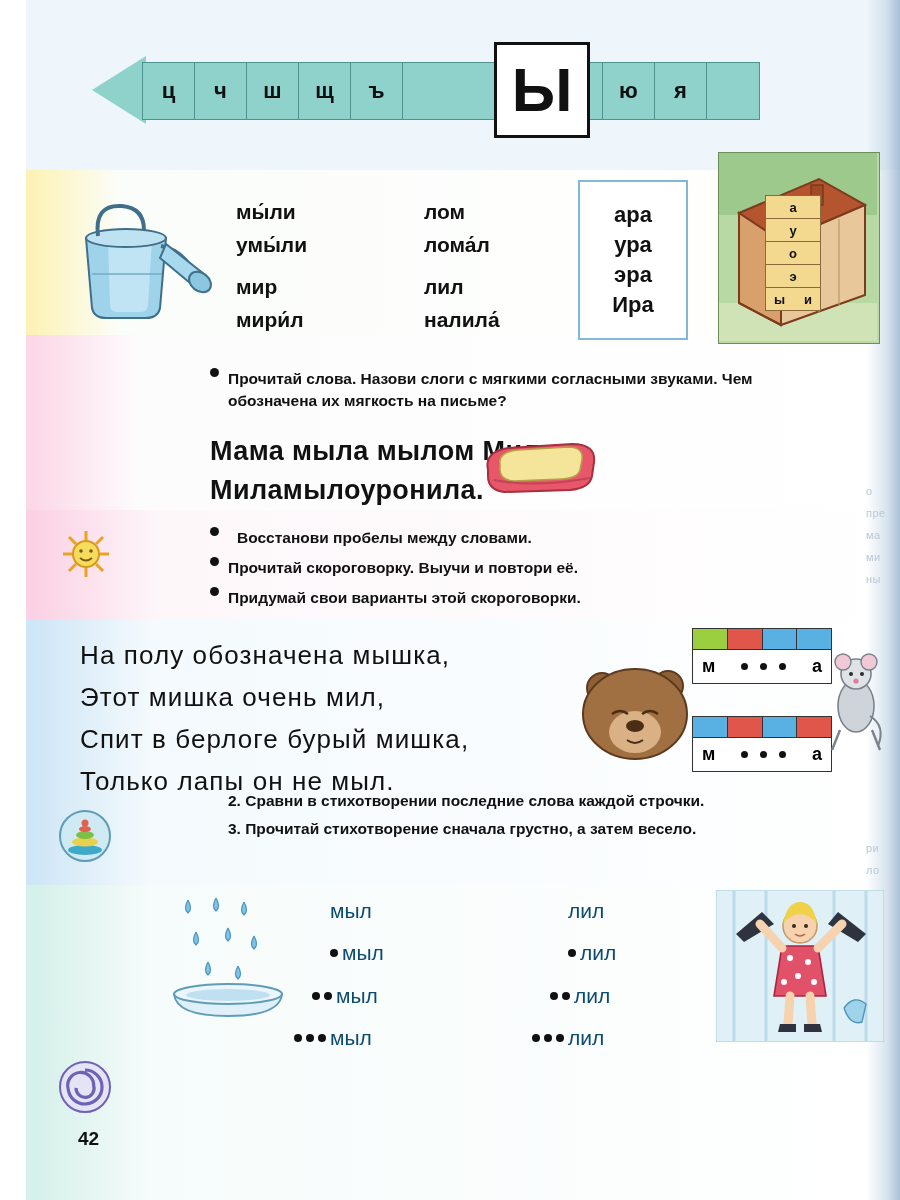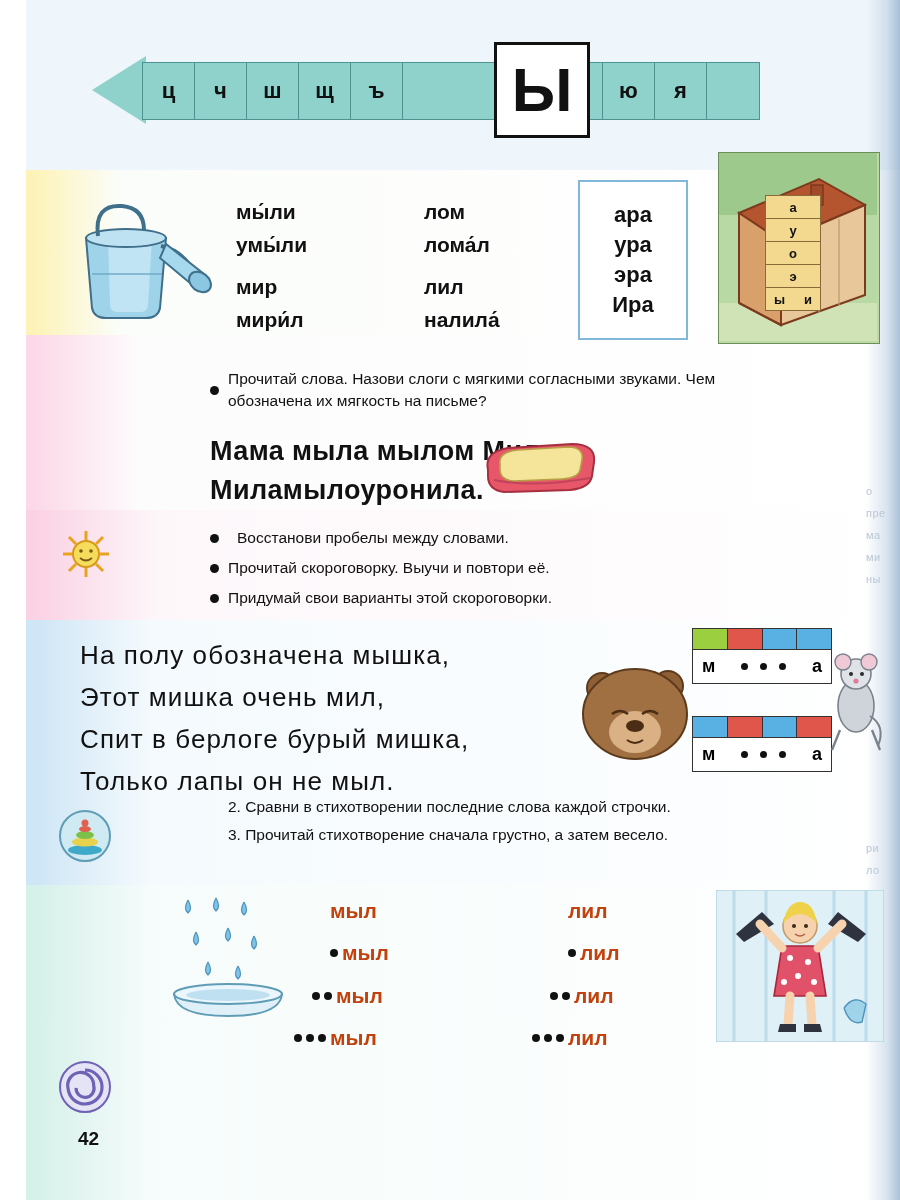--- a/index.html
+++ b/index.html
@@ -115,24 +115,25 @@
     display: inline-block;
     width: 9px; height: 9px;
     border-radius: 50%;
     background: #111;
     margin-right: 9px;
     vertical-align: 2px;
     flex: 0 0 auto;
   }
   .task {
     display: flex;
-    align-items: center;
+    align-items: flex-start;
     font-size: 15.5px;
     color: #111;
     line-height: 1.42;
+    font-weight: bold;
   }
   .task .txt { max-width: 560px; }
 
   
   .words-col {
     position: absolute;
     font-weight: bold;
     font-size: 21px;
     color: #111;
     line-height: 1.55;
@@ -247,23 +248,23 @@
   .scheme .dots i {
     width: 7px; height: 7px;
     border-radius: 50%;
     background: #111;
     display: block;
   }
 
   
   .decode {
     position: absolute;
-    font-weight: bold;
+    font-weight: normal;
     font-size: 21px;
-    color: #c2410c;
+    color: #0c4a6e;
     line-height: 2.02;
     white-space: nowrap;
   }
   .decode .d { display: inline-block; width: 8px; height: 8px; border-radius: 50%; background: #111; margin-right: 4px; vertical-align: 3px; }
 
   .page-num {
     position: absolute;
     left: 78px; top: 1128px;
     font-size: 19px;
     font-weight: bold;
@@ -504,21 +505,21 @@
       <circle cx="27" cy="28" r="25" fill="#cfeaf2" stroke="#5f9cb5" stroke-width="2"></circle>
       <ellipse cx="27" cy="42" rx="17" ry="5" fill="#3fa9c9"></ellipse>
       <ellipse cx="27" cy="34" rx="13" ry="4.5" fill="#e8d14c"></ellipse>
       <ellipse cx="27" cy="27" rx="9" ry="4" fill="#7cc04a"></ellipse>
       <ellipse cx="27" cy="21" rx="6" ry="3" fill="#e2604f"></ellipse>
       <circle cx="27" cy="15" r="3.5" fill="#e2604f"></circle>
     </svg>
   </div>
 
   <div class="abs" style="left:210px; top:790px;">
-    <div class="task" style="padding-left:18px; margin-top:6px;">
+    <div class="task" style="padding-left:18px; margin-top:0;">
       <span class="txt">2. Сравни в стихотворении последние слова каждой строчки.</span>
     </div>
     <div class="task" style="padding-left:18px; margin-top:6px;">
       <span class="txt">3. Прочитай стихотворение сначала грустно, а затем весело.</span>
     </div>
   </div>
 
   <div class="abs" style="left:150px; top:888px;">
     <svg width="160" height="140" viewBox="0 0 160 140">
       <g fill="#7fc3e8" stroke="#4e93bb" stroke-width="1.2">

